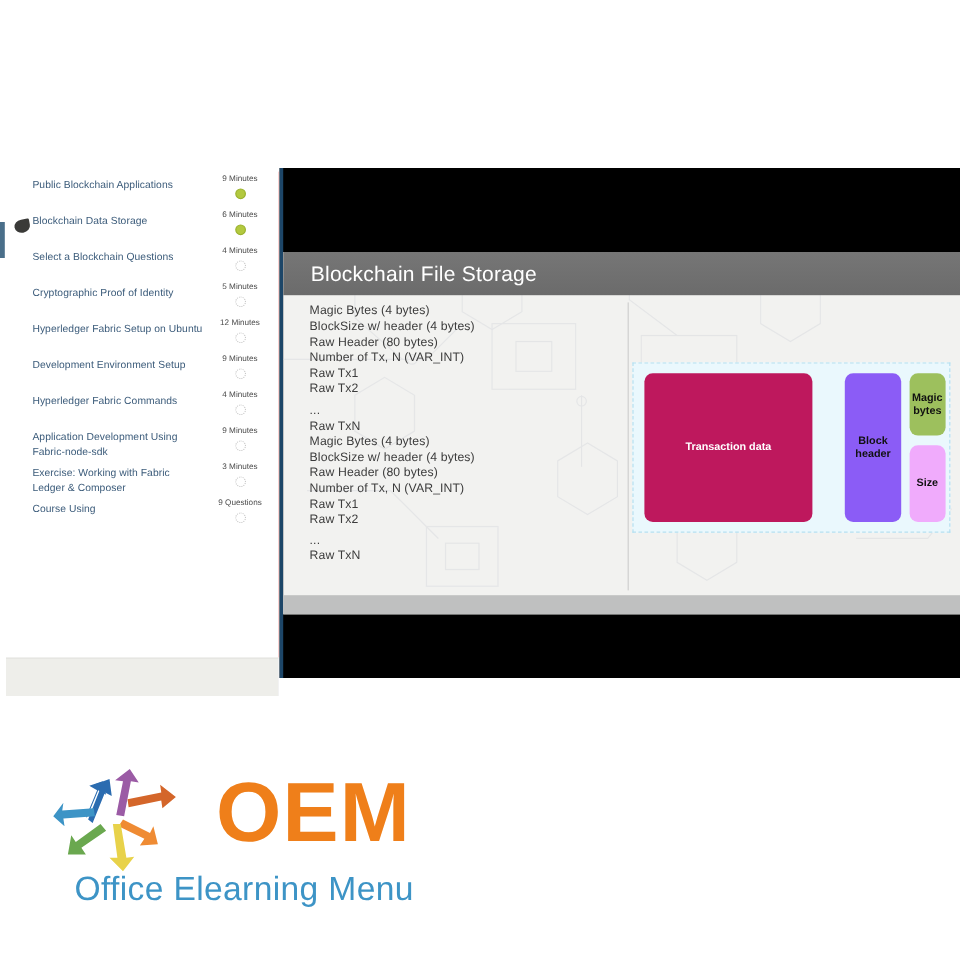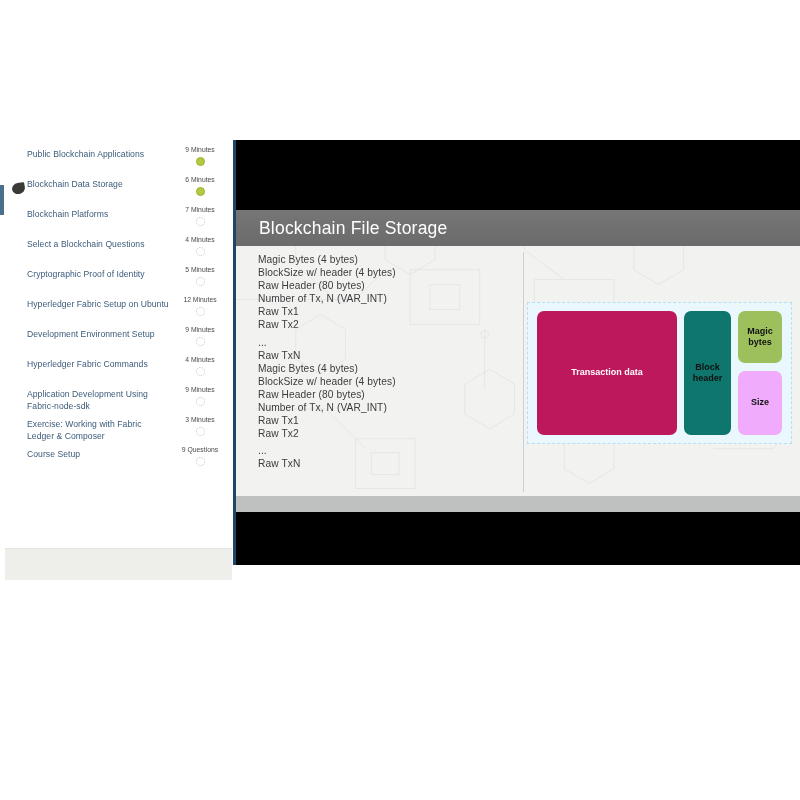--- a/index.html
+++ b/index.html
@@ -266,22 +266,23 @@
     box-sizing: border-box;
     padding: 2px;
   }
   .dbox-tx {
     flex: 0 0 140px;
     background: #be185d;
     color: #ffffff;
   }
   .dbox-header {
     flex: 0 0 47px;
-    background: #0f766e;
+    background: #8b5cf6;
     color: #111111;
+    margin-left: 20px;
   }
   .dcol {
     flex: 1 1 auto;
     display: flex;
     flex-direction: column;
     gap: 8px;
   }
   .dbox-magic {
     flex: 0 0 52px;
     background: #9dc05d;
@@ -361,28 +362,20 @@
           <div class="lesson">
             <div class="lesson-marker active"></div>
             <div class="lesson-title">Blockchain Data Storage</div>
             <div class="lesson-meta">
               <div class="lesson-duration">6 Minutes</div>
               <div class="status-dot done"></div>
             </div>
           </div>
           <div class="lesson">
             <div class="lesson-marker"></div>
-            <div class="lesson-title">Blockchain Platforms</div>
-            <div class="lesson-meta">
-              <div class="lesson-duration">7 Minutes</div>
-              <div class="status-dot todo"></div>
-            </div>
-          </div>
-          <div class="lesson">
-            <div class="lesson-marker"></div>
             <div class="lesson-title">Select a Blockchain Questions</div>
             <div class="lesson-meta">
               <div class="lesson-duration">4 Minutes</div>
               <div class="status-dot todo"></div>
             </div>
           </div>
           <div class="lesson">
             <div class="lesson-marker"></div>
             <div class="lesson-title">Cryptographic Proof of Identity</div>
             <div class="lesson-meta">
@@ -425,21 +418,21 @@
           <div class="lesson">
             <div class="lesson-marker"></div>
             <div class="lesson-title">Exercise: Working with Fabric Ledger &amp; Composer</div>
             <div class="lesson-meta">
               <div class="lesson-duration">3 Minutes</div>
               <div class="status-dot todo"></div>
             </div>
           </div>
           <div class="lesson">
             <div class="lesson-marker"></div>
-            <div class="lesson-title">Course Setup</div>
+            <div class="lesson-title">Course Using</div>
             <div class="lesson-meta">
               <div class="lesson-duration">9 Questions</div>
               <div class="status-dot todo"></div>
             </div>
           </div>
         </div>
       <div class="sidebar-footer"></div>
     </div>
 
     <div class="stage">
@@ -512,14 +505,37 @@
             </div>
           </div>
 
         </div>
 
         <div class="slide-footerbar"></div>
       </div>
     </div>
   </div>
 
+  <div class="logo">
+    <svg class="logo-arrows" viewBox="0 0 140 96">
+      <g stroke="none">
+
+        <path d="M30,46 L40,22 L47,26 L44,14 L32,18 L39,22 L29,46 Z" fill="#2b6cb0"></path>
+        <path d="M31,48 L42,20 L36,17 L50,12 L52,27 L46,24 L35,51 Z" fill="#2b6cb0"></path>
+
+        <path d="M56,44 L62,14 L55,13 L68,3 L76,15 L69,14 L63,45 Z" fill="#9b5ba5"></path>
+
+        <path d="M66,30 L96,24 L95,17 L109,28 L97,38 L96,31 L67,37 Z" fill="#d4662a"></path>
+
+        <path d="M62,48 L86,60 L89,54 L93,70 L77,71 L81,65 L58,54 Z" fill="#ef8b33"></path>
+
+        <path d="M53,52 L57,82 L50,82 L62,94 L72,81 L65,82 L60,52 Z" fill="#e8d24a"></path>
+
+        <path d="M42,52 L20,68 L16,62 L13,79 L29,79 L25,73 L47,58 Z" fill="#6aa84f"></path>
+
+        <path d="M36,38 L8,40 L9,33 L0,45 L10,54 L9,47 L37,45 Z" fill="#3d94c6"></path>
+      </g>
+    </svg>
+    <div class="logo-wordmark">OEM</div>
+    <div class="logo-tagline">Office Elearning Menu</div>
+  </div>
 
 </div>
 
 </body></html>

